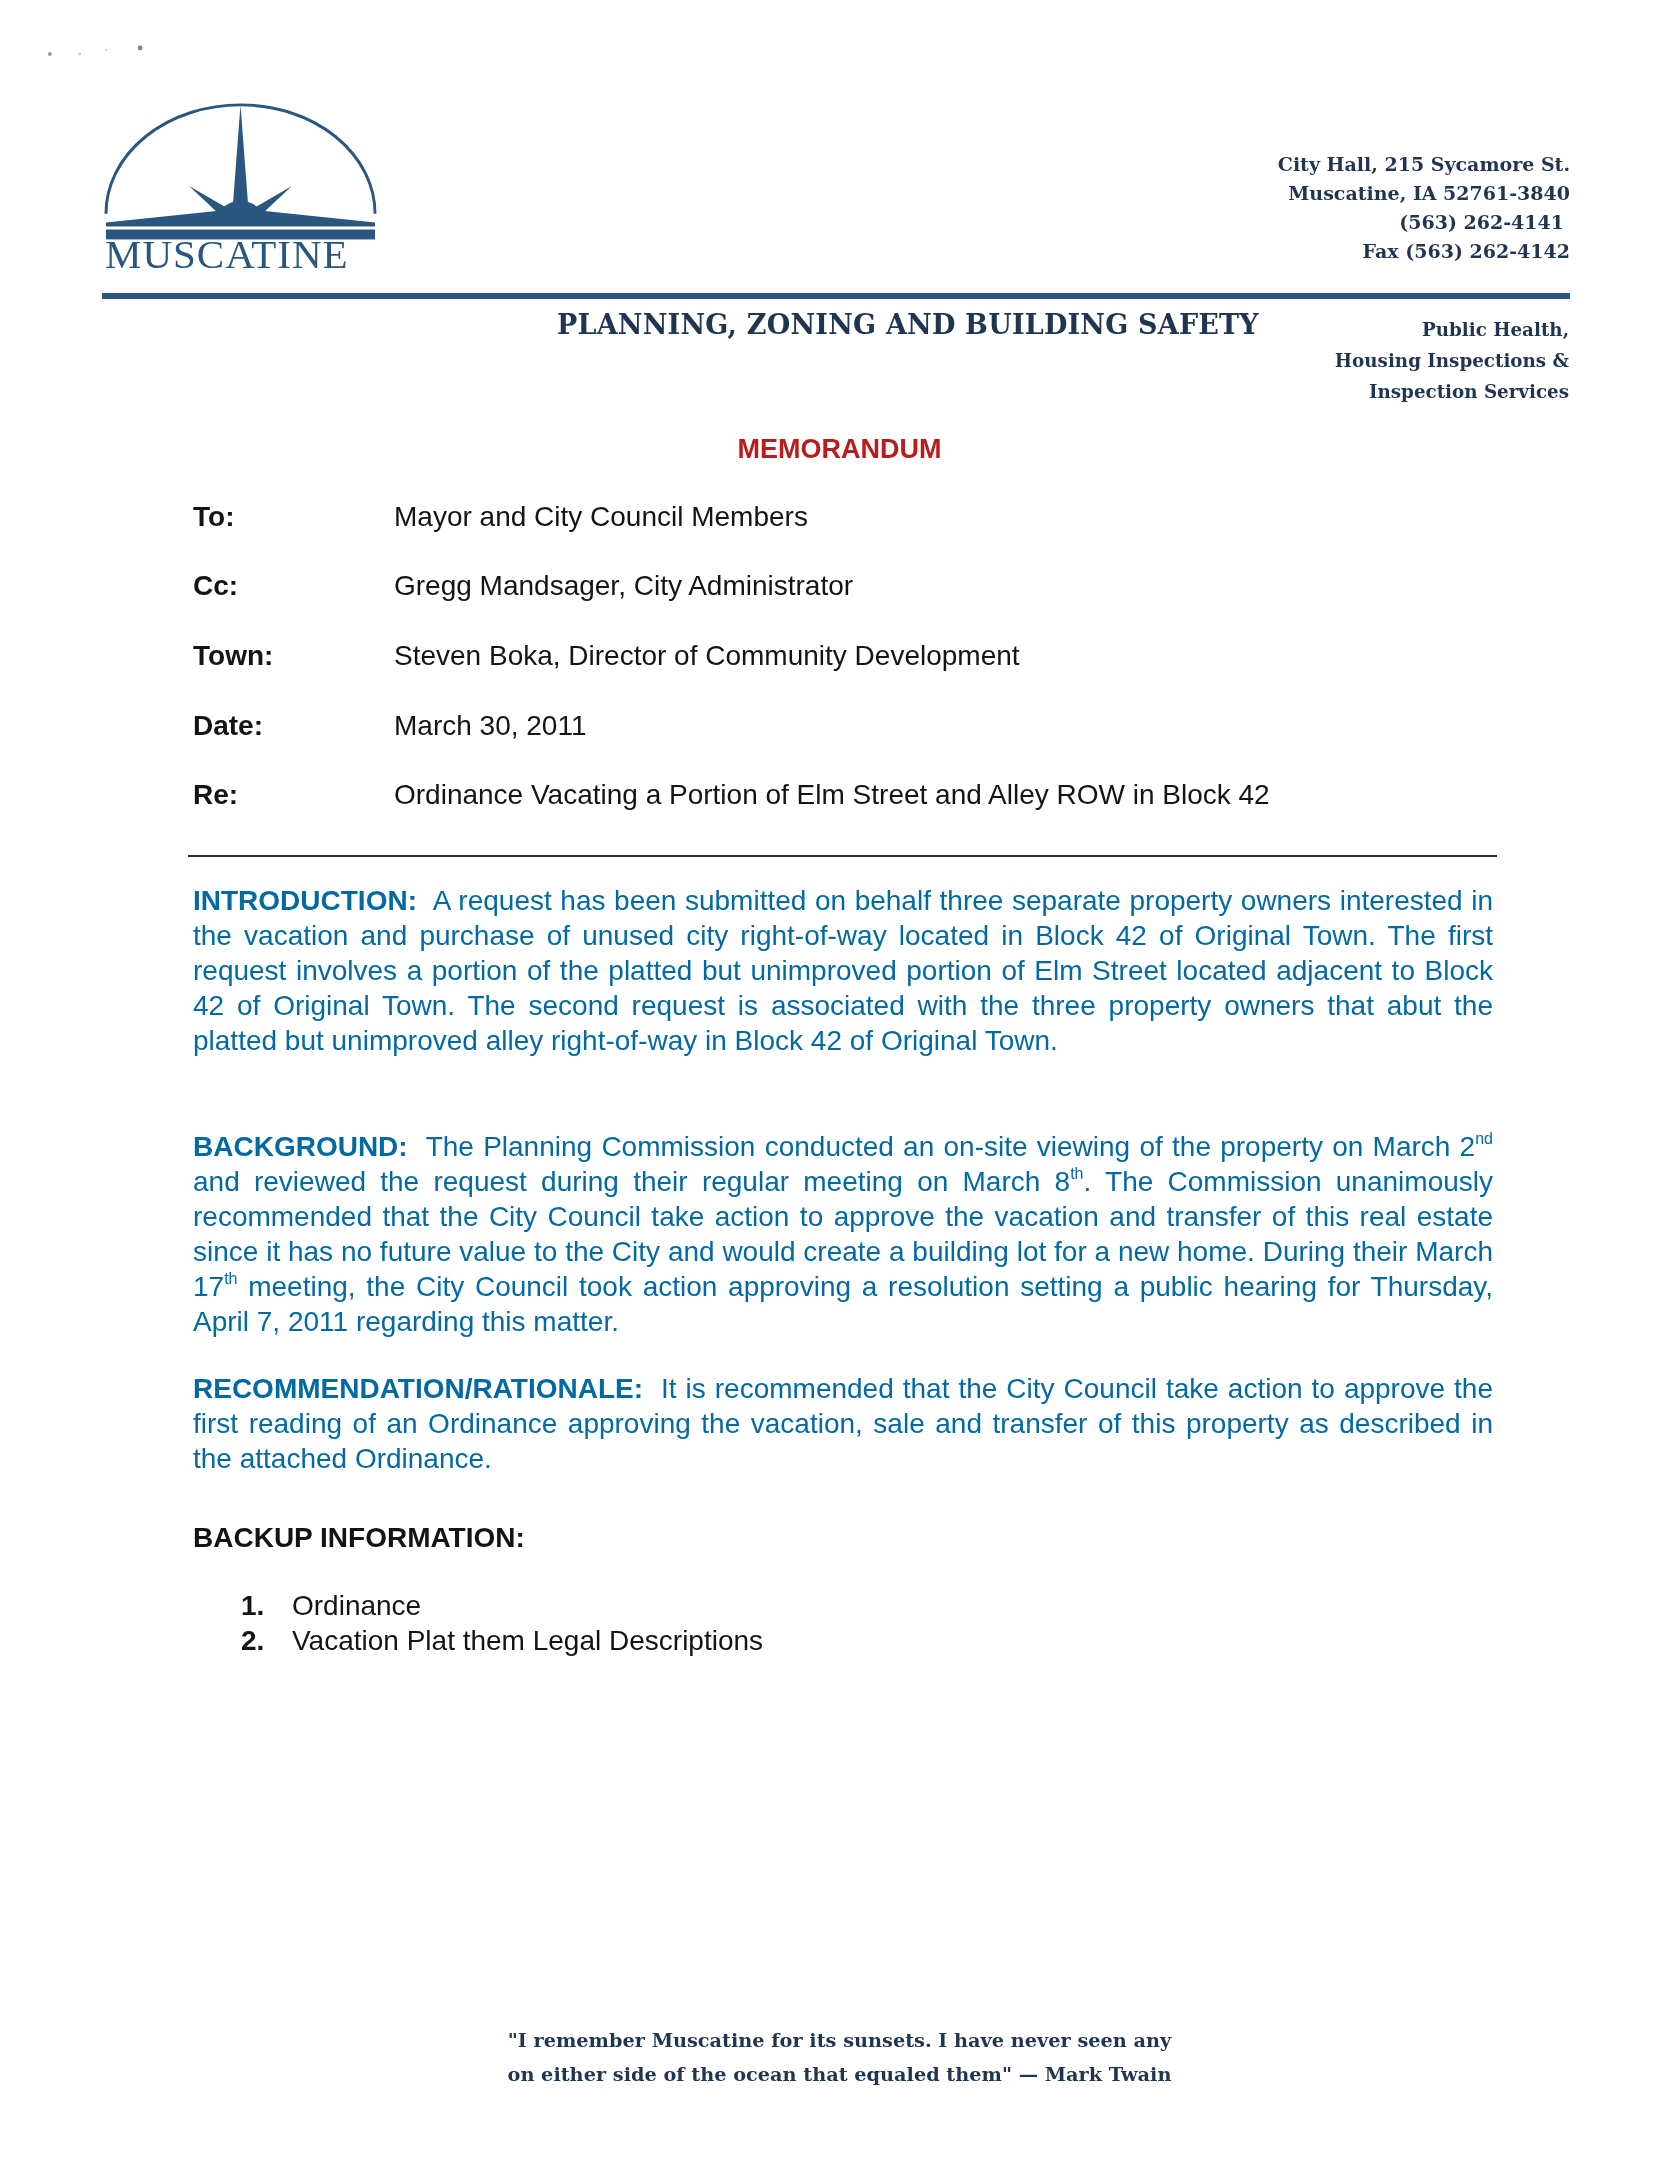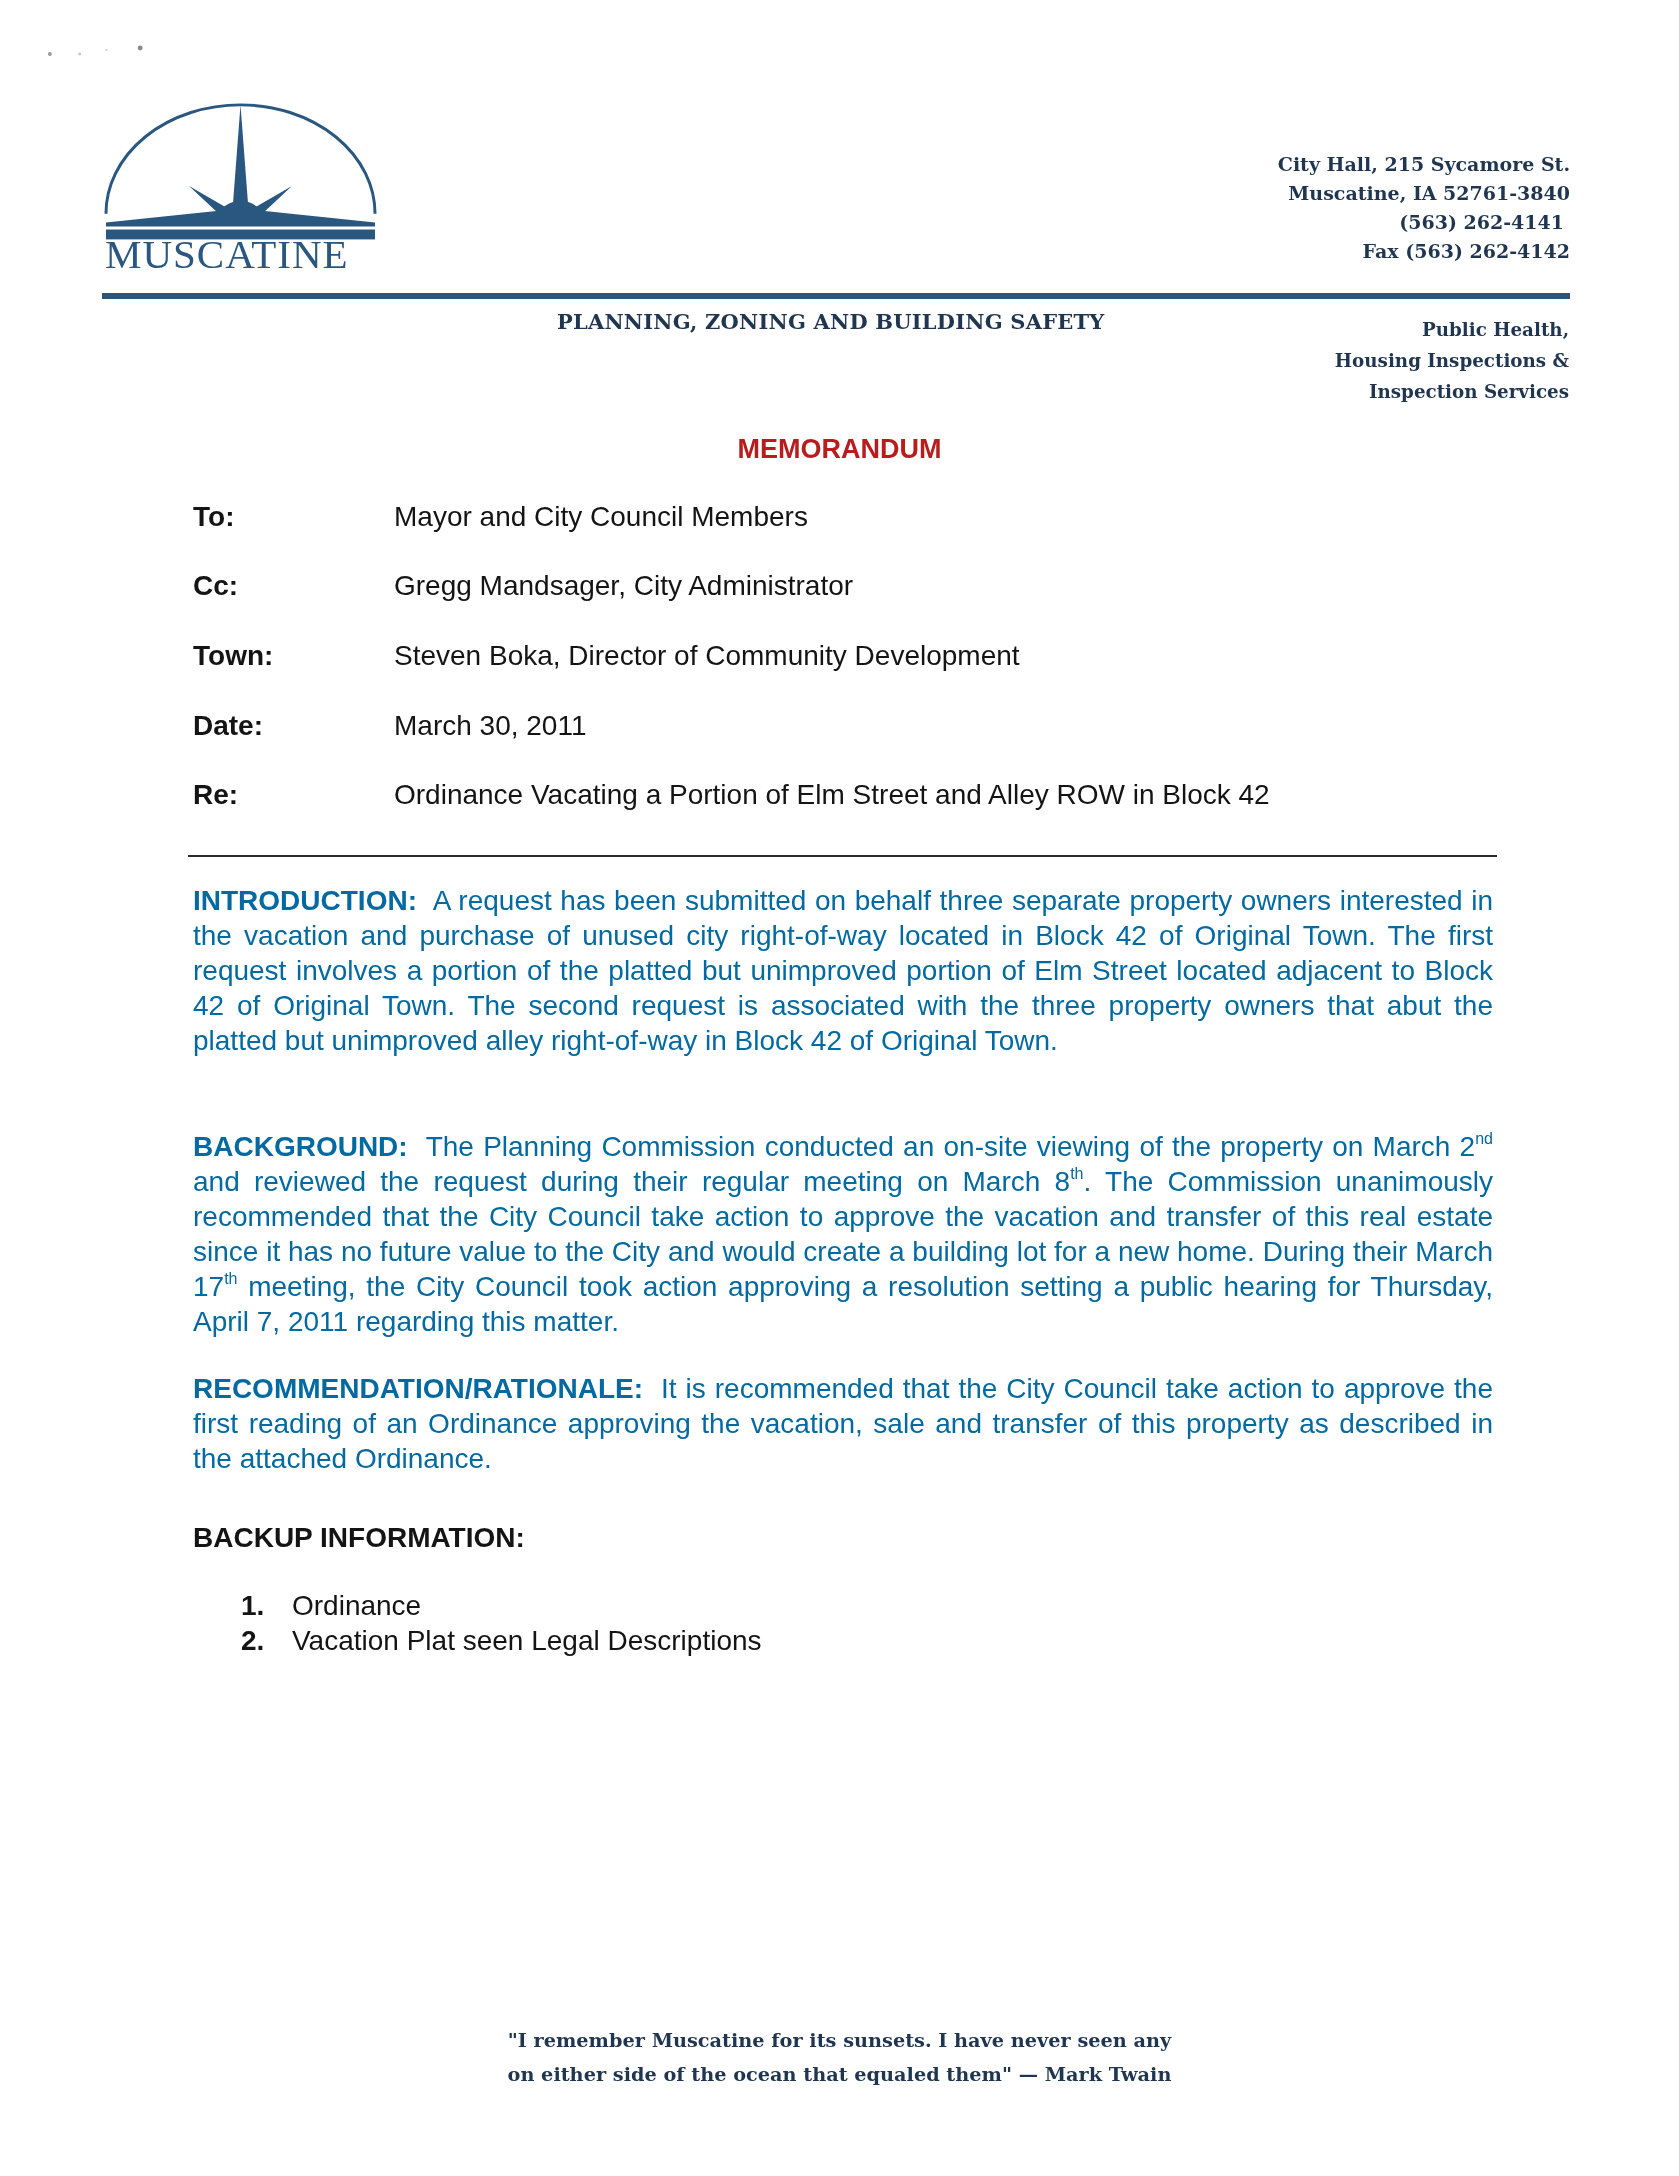--- a/index.html
+++ b/index.html
@@ -8,21 +8,21 @@
   #specks { position: absolute; left: 40px; top: 40px; width: 119px; height: 30px; }
 
   #logo { position: absolute; left: 102px; top: 94px; width: 277px; height: 183px; }
   #logo-word { position: absolute; left: 105px; top: 234px; font-family: "Liberation Serif", serif; font-size: 41px; letter-spacing: 1px; color: #2a5780; line-height: 1; }
 
   #header-rule { position: absolute; left: 102px; top: 293px; width: 1468px; height: 6px; background: #2d5479; }
 
   #address { position: absolute; right: 109px; top: 150px; text-align: right; font-family: "DejaVu Serif", serif; font-weight: bold; font-size: 19px; line-height: 29px; color: #1f3550; }
   #address div { white-space: nowrap; }
 
-  #dept { position: absolute; left: 557px; top: 309px; font-family: "DejaVu Serif", serif; font-weight: bold; font-size: 21px; color: #1f3550; white-space: nowrap; letter-spacing: 0.2px; }
+  #dept { position: absolute; left: 557px; top: 309px; font-family: "DejaVu Serif", serif; font-weight: bold; font-size: 27px; color: #1f3550; white-space: nowrap; letter-spacing: 0.2px; }
   #divisions { position: absolute; right: 110px; top: 314px; text-align: right; font-family: "DejaVu Serif", serif; font-weight: bold; font-size: 18.3px; line-height: 31px; color: #1f3550; }
   #divisions div { white-space: nowrap; }
 
   #memo-title { position: absolute; left: 0; width: 1679px; top: 434px; text-align: center; font-family: "Liberation Sans", sans-serif; font-weight: bold; font-size: 27px; color: #b91c1c; }
 
   .hdr-row { position: absolute; left: 193px; font-family: "Liberation Sans", sans-serif; font-size: 28px; color: #141414; white-space: nowrap; }
   .hdr-label { position: absolute; left: 0; top: 0; font-weight: bold; }
   .hdr-value { position: absolute; left: 201px; top: 0; }
 
   #memo-rule { position: absolute; left: 188px; top: 855px; width: 1309px; height: 2px; background: #2b2b2b; }
@@ -117,20 +117,20 @@
   <span class="lead">RECOMMENDATION/RATIONALE:</span>&nbsp;
   <span>It is recommended that the City Council take action to approve the first reading of an Ordinance approving the vacation, sale and transfer of this property as described in the attached Ordinance.</span>
 </div>
 
 <div id="backup-title">BACKUP INFORMATION:</div>
 
 <div class="backup-item" style="top:1590px">
   <span class="num">1.</span><span>Ordinance</span>
 </div>
 <div class="backup-item" style="top:1625px">
-  <span class="num">2.</span><span>Vacation Plat seen Legal Descriptions</span>
+  <span class="num">2.</span><span>Vacation Plat them Legal Descriptions</span>
 </div>
 
 <div id="quote">
   <div>"I remember Muscatine for its sunsets. I have never seen any</div>
   <div>on either side of the ocean that equaled them" — Mark Twain</div>
 </div>
 
 
 </body></html>

